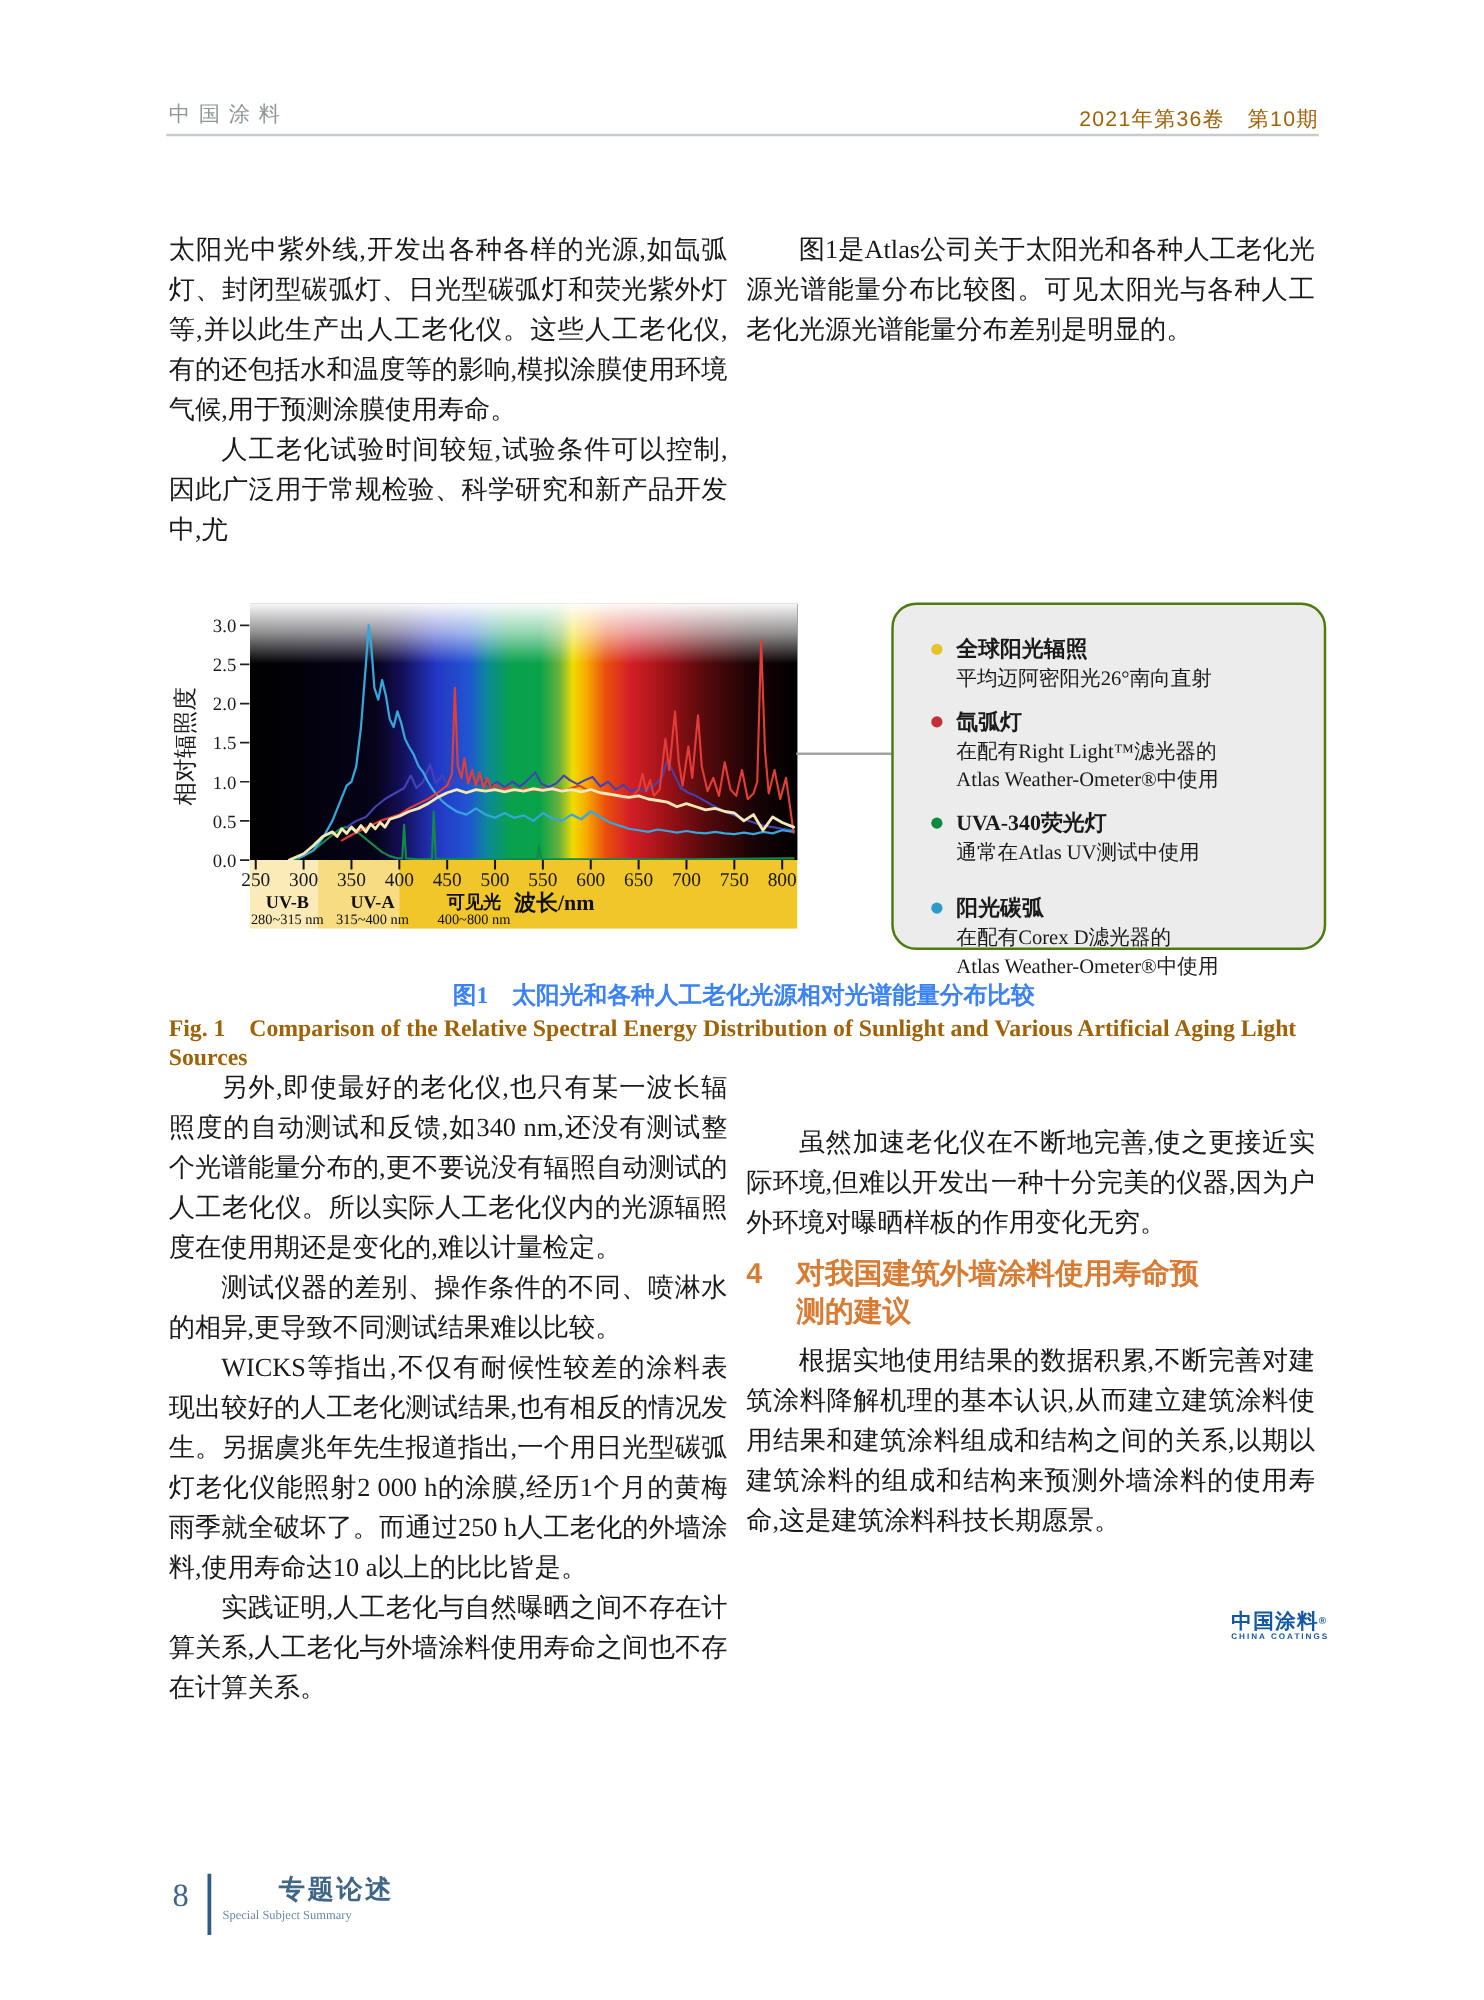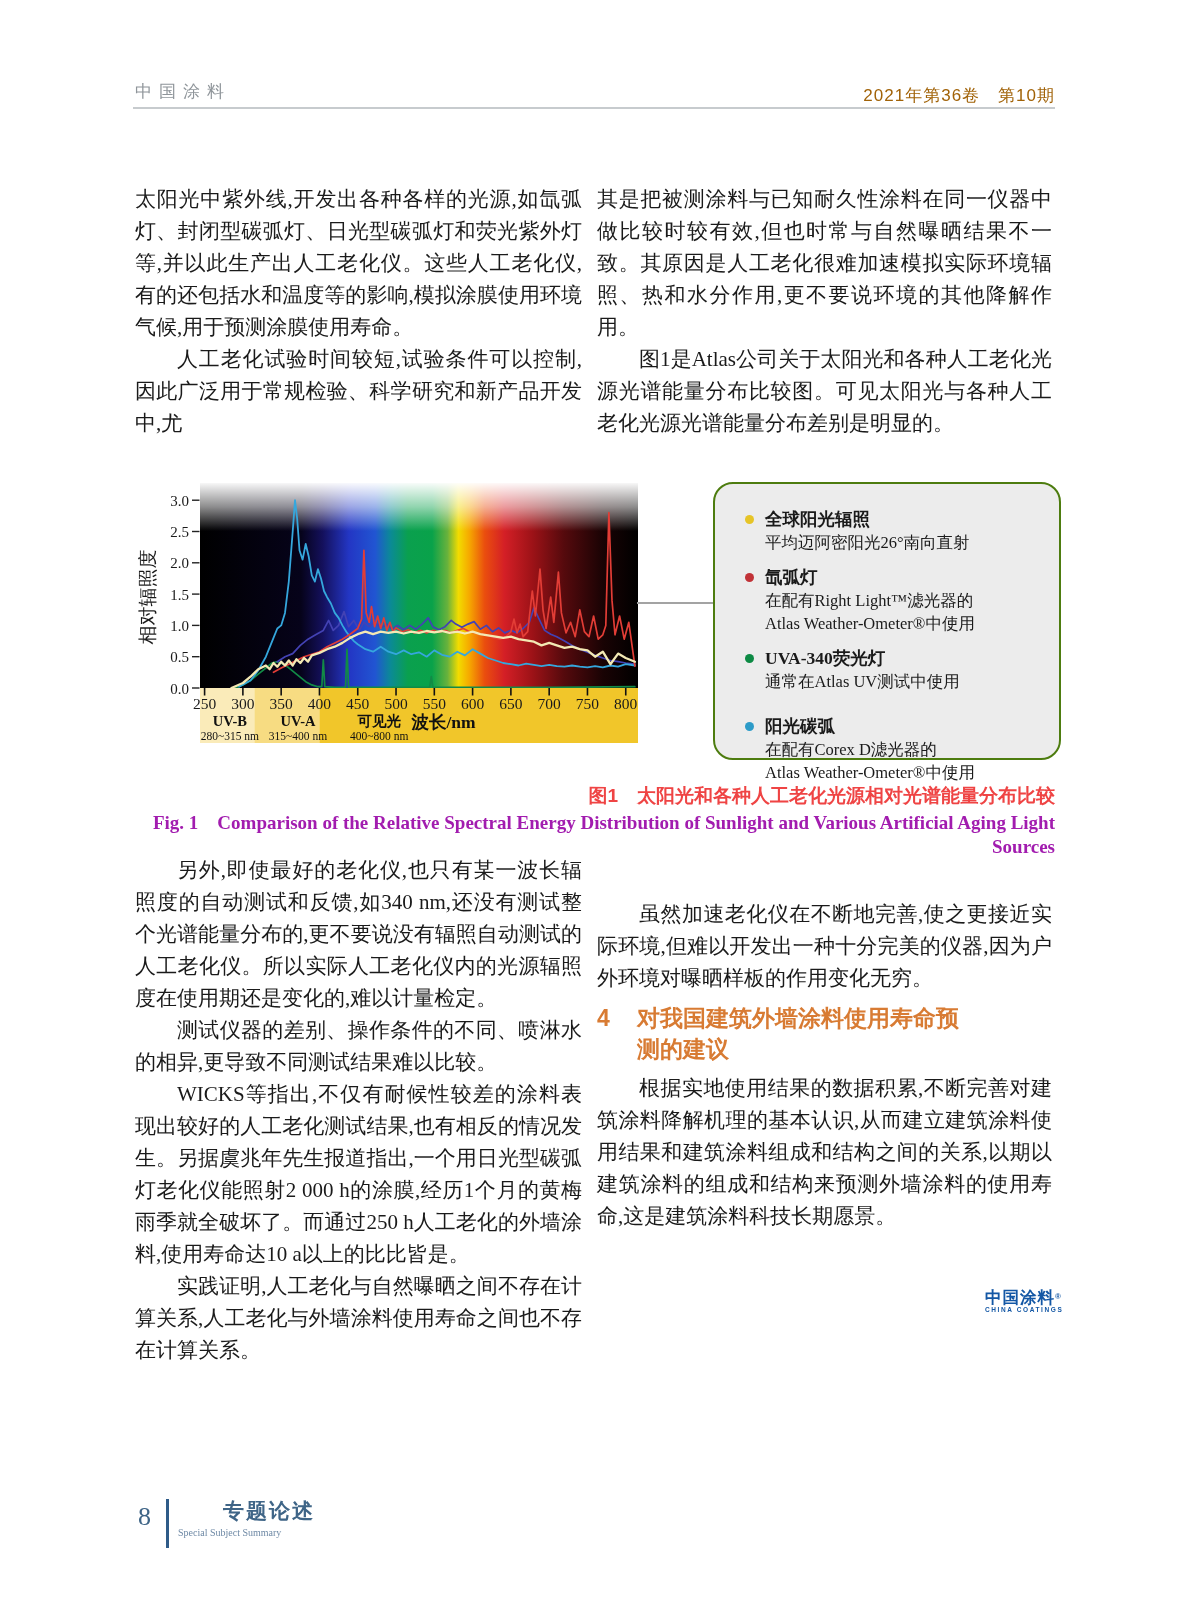--- a/index.html
+++ b/index.html
@@ -24,23 +24,23 @@
         transform:rotate(-90deg);transform-origin:center;}
   .chart-wrap{position:absolute;left:163px;top:483px;width:475px;height:260px;}
   .legend-box{position:absolute;left:713px;top:482px;width:348px;height:278px;box-sizing:border-box;
         background:#ececec;border:2px solid #4d7c0f;border-radius:20px;padding:24px 10px 0 30px;}
   .lg-item{margin-bottom:12px;position:relative;padding-left:20px;}
   .lg-item.gap{margin-top:22px;}
   .lg-dot{position:absolute;left:0;top:7px;width:9px;height:9px;border-radius:50%;}
   .lg-title{font-weight:bold;font-size:17.5px;line-height:23px;}
   .lg-desc{font-size:16.5px;line-height:23px;white-space:pre-line;}
   .connector{position:absolute;left:637px;top:602px;width:77px;height:2px;background:#a3a3a3;}
-  .cap-cn{position:absolute;left:135px;top:783px;width:920px;text-align:right;font-weight:bold;font-size:19px;
-        font-family:Liberation Sans, sans-serif;color:#ef4444;}
-  .cap-en{position:absolute;left:135px;top:810px;width:920px;text-align:right;font-weight:bold;font-size:19px;color:#a21caf;}
+  .cap-cn{position:absolute;left:135px;top:783px;width:920px;text-align:center;font-weight:bold;font-size:19px;
+        font-family:Liberation Serif, serif;color:#3b82f6;}
+  .cap-en{position:absolute;left:135px;top:810px;width:920px;text-align:left;font-weight:bold;font-size:19px;color:#a16207;}
   
   .sec-head{display:flex;margin:9px 0 7px 0;font-family:"Liberation Sans","DejaVu Sans",sans-serif;
         font-weight:bold;font-size:23px;line-height:31px;color:#d87b33;text-align:left;}
   .sec-num{width:40px;flex:none;}
   .sec-txt{display:inline-block;width:14.4em;word-break:break-all;}
   
   .logo{position:absolute;left:985px;top:1289px;text-align:left;font-family:"Liberation Sans","DejaVu Sans",sans-serif;color:#1357a5;}
   .logo-main{font-weight:bold;font-size:16.5px;letter-spacing:1px;line-height:16px;}
   .logo-sup{font-size:8px;vertical-align:top;}
   .logo-sub{font-size:6.5px;letter-spacing:1.6px;font-weight:bold;line-height:9px;}
@@ -59,21 +59,20 @@
 
   <div class="hdr-journal">中国涂料</div>
   <div class="hdr-issue">2021年第36卷　第10期</div>
   <div class="hdr-rule"></div>
 
   <div class="col" id="top-left">
     <p>太阳光中紫外线,开发出各种各样的光源,如氙弧灯、封闭型碳弧灯、日光型碳弧灯和荧光紫外灯等,并以此生产出人工老化仪。这些人工老化仪,有的还包括水和温度等的影响,模拟涂膜使用环境气候,用于预测涂膜使用寿命。</p>
     <p class="ind">人工老化试验时间较短,试验条件可以控制,因此广泛用于常规检验、科学研究和新产品开发中,尤</p>
   </div>
   <div class="col" id="top-right">
-    <p>其是把被测涂料与已知耐久性涂料在同一仪器中做比较时较有效,但也时常与自然曝晒结果不一致。其原因是人工老化很难加速模拟实际环境辐照、热和水分作用,更不要说环境的其他降解作用。</p>
     <p class="ind">图1是Atlas公司关于太阳光和各种人工老化光源光谱能量分布比较图。可见太阳光与各种人工老化光源光谱能量分布差别是明显的。</p>
   </div>
 
   <div class="ylabel">相对辐照度</div>
 
   <div class="chart-wrap">
     <svg width="475" height="260" viewBox="0 0 475 260">
       <defs>
         <linearGradient id="spec" x1="0" y1="0" x2="1" y2="0">
           <stop offset="0%" stop-color="#000000"></stop>

